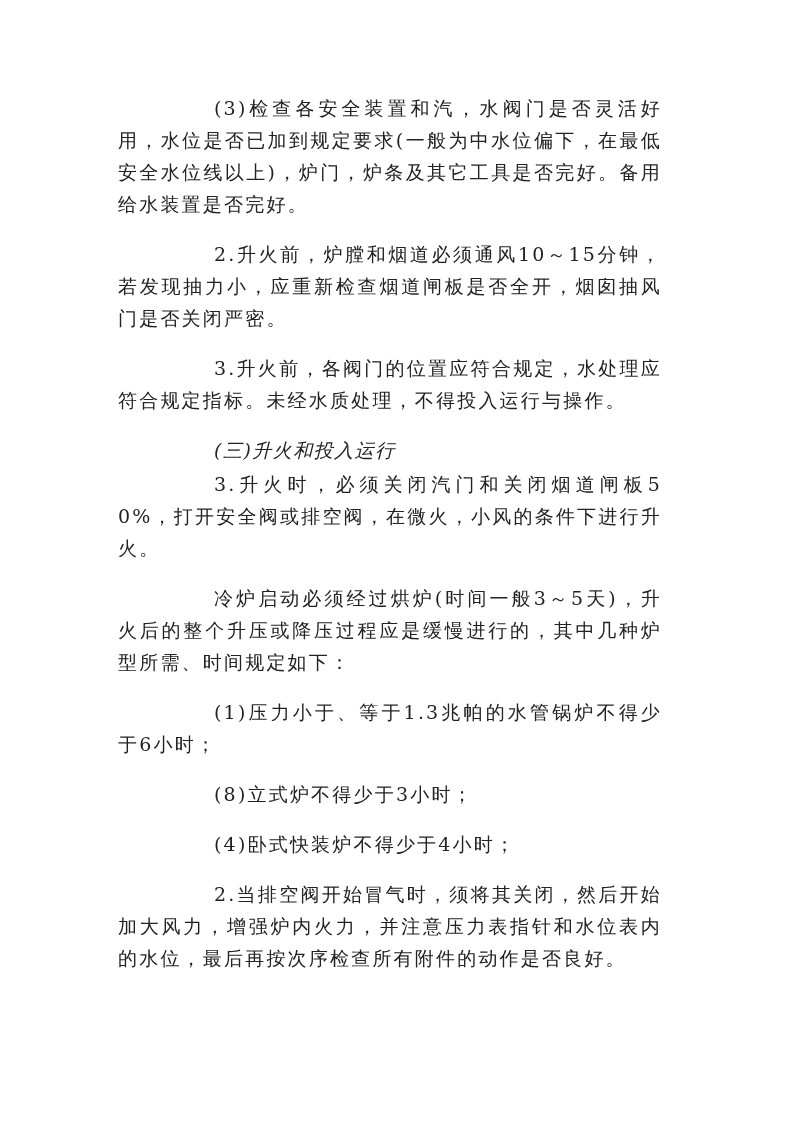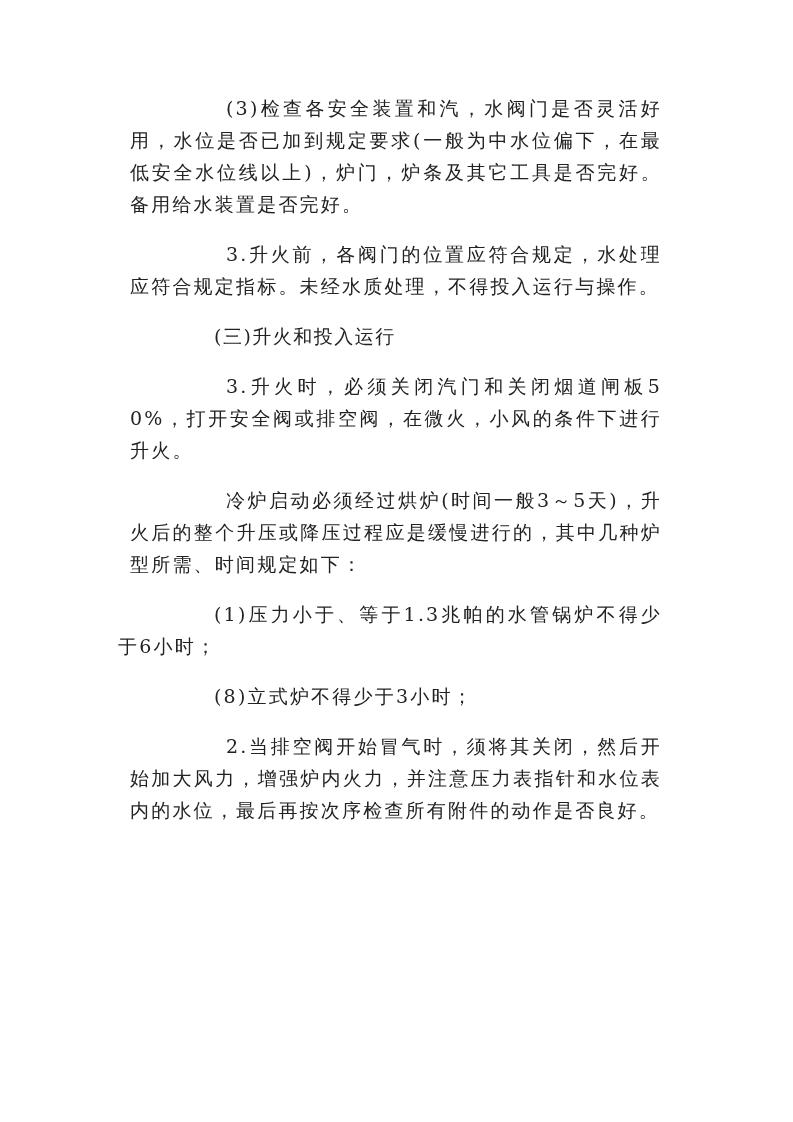--- a/index.html
+++ b/index.html
@@ -3,35 +3,37 @@
 <meta charset="utf-8">
 <style>
   html, body { margin: 0; padding: 0; background: #ffffff; }
   body { width: 793px; height: 1122px; position: relative; overflow: hidden; }
   .page {
     position: absolute; left: 118px; top: 92px; width: 544px;
     font-family: "DejaVu Serif", "Liberation Serif", serif;
     color: #222222; font-size: 19px; line-height: 32px;
   }
   .para {
-    margin: 0 0 18px 12px;
+    margin: 0 0 18px 0;
     text-indent: 96px;
     text-align: justify;
     text-align-last: left;
     letter-spacing: 2.2px;
     word-break: break-all;
   }
-  .heading { margin: 0 0 18px 0; text-indent: 96px; letter-spacing: 1.5px; }
+  .heading { margin: 0 0 2px 0; text-indent: 96px; letter-spacing: 1.5px; font-style: italic; }
   .item { margin: 0 0 18px 0; text-indent: 96px; text-align: justify; letter-spacing: 2.2px; word-break: break-all; }
 </style>
 </head>
 <body>
 
 <div class="page">
   <p class="para">(3)检查各安全装置和汽，水阀门是否灵活好用，水位是否已加到规定要求(一般为中水位偏下，在最低安全水位线以上)，炉门，炉条及其它工具是否完好。备用给水装置是否完好。</p>
+  <p class="para">2.升火前，炉膛和烟道必须通风10～15分钟，若发现抽力小，应重新检查烟道闸板是否全开，烟囱抽风门是否关闭严密。</p>
   <p class="para">3.升火前，各阀门的位置应符合规定，水处理应符合规定指标。未经水质处理，不得投入运行与操作。</p>
   <p class="heading">(三)升火和投入运行</p>
   <p class="para">3.升火时，必须关闭汽门和关闭烟道闸板50%，打开安全阀或排空阀，在微火，小风的条件下进行升火。</p>
   <p class="para">冷炉启动必须经过烘炉(时间一般3～5天)，升火后的整个升压或降压过程应是缓慢进行的，其中几种炉型所需、时间规定如下：</p>
   <p class="item">(1)压力小于、等于1.3兆帕的水管锅炉不得少于6小时；</p>
   <p class="item">(8)立式炉不得少于3小时；</p>
+  <p class="item">(4)卧式快装炉不得少于4小时；</p>
   <p class="para">2.当排空阀开始冒气时，须将其关闭，然后开始加大风力，增强炉内火力，并注意压力表指针和水位表内的水位，最后再按次序检查所有附件的动作是否良好。</p>
 </div>
 
 </body></html>

